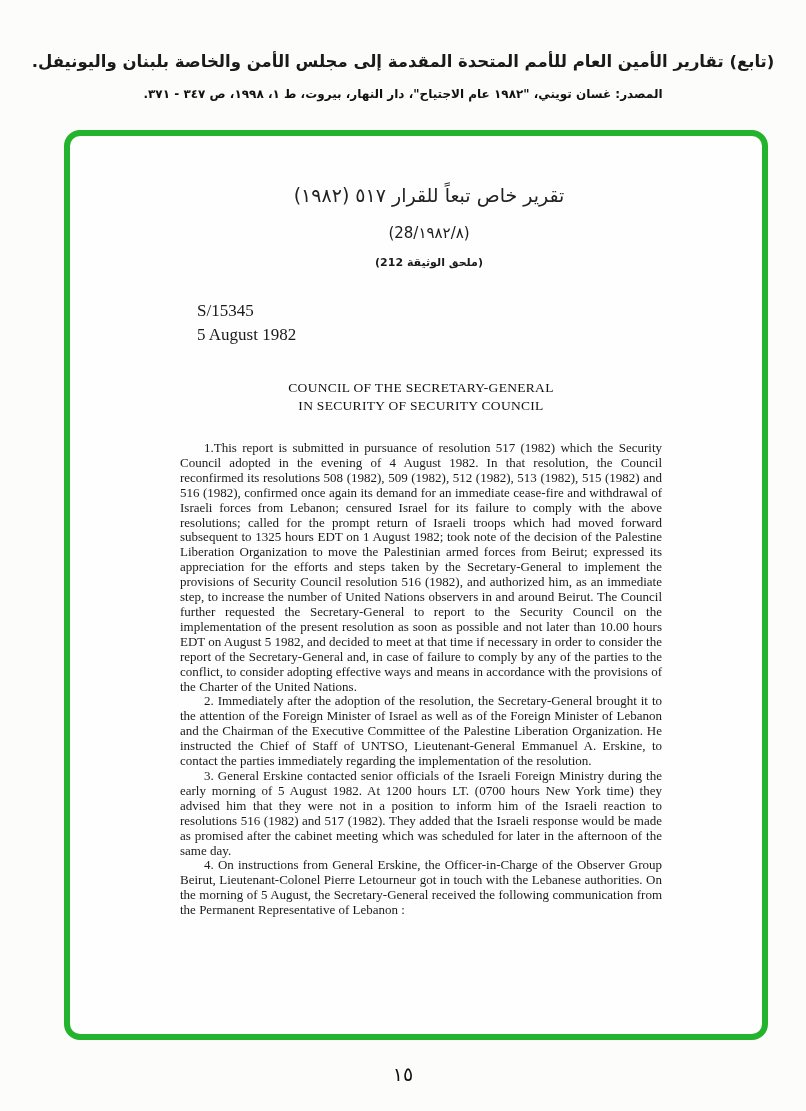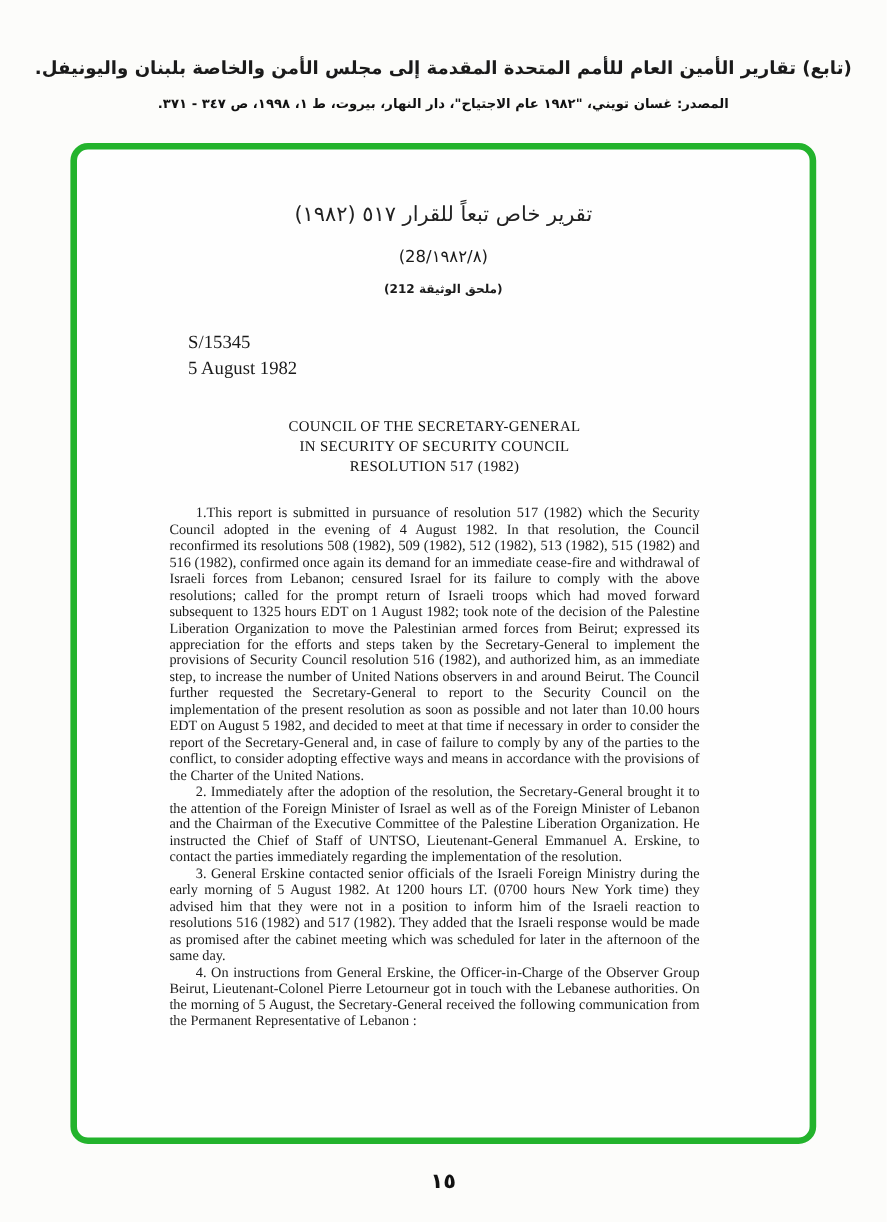--- a/index.html
+++ b/index.html
@@ -33,20 +33,21 @@
 
   
   .doc-frame {
     position: absolute;
     left: 64px; top: 130px;
     width: 666px; height: 898px;
     border: 6px solid #23b32c;
     border-radius: 16px;
     background: #fefefe;
     box-sizing: content-box;
+    padding-left: 26px;
   }
 
   .arabic-title-block {
     direction: rtl;
     text-align: center;
     margin-top: 48px;
     font-family: "DejaVu Sans", sans-serif;
   }
   .arabic-title-block .main-title {
     font-size: 19px;
@@ -93,21 +94,21 @@
     text-indent: 24px;
   }
 
   .page-number {
     position: absolute;
     left: 0; right: 0;
     bottom: 26px;
     text-align: center;
     font-family: "DejaVu Sans", sans-serif;
     font-size: 19px;
-    font-weight: bold;
+    font-weight: normal;
     color: #111;
   }
 </style>
 </head>
 <body>
 
 <div class="top-header">
   <div class="line1">(تابع) تقارير الأمين العام للأمم المتحدة المقدمة إلى مجلس الأمن والخاصة بلبنان واليونيفل.</div>
   <div class="line2">المصدر: غسان تويني، "١٩٨٢ عام الاجتياح"، دار النهار، بيروت، ط ١، ١٩٩٨، ص ٣٤٧ - ٣٧١.</div>
 </div>
@@ -122,21 +123,20 @@
 
   <div class="doc-meta">
     <div>S/15345</div>
     <div>5 August 1982</div>
   </div>
 
   <div class="doc-body-col">
     <div class="doc-title">
       <div>COUNCIL OF THE SECRETARY-GENERAL</div>
       <div>IN SECURITY OF SECURITY COUNCIL</div>
-      <div>RESOLUTION 517 (1982)</div>
     </div>
 
     <div class="doc-paragraphs">
       <p>1.This report is submitted in pursuance of resolution 517 (1982) which the Security Council adopted in the evening of 4 August 1982. In that resolution, the Council reconfirmed its resolutions 508 (1982), 509 (1982), 512 (1982), 513 (1982), 515 (1982) and 516 (1982), confirmed once again its demand for an immediate cease-fire and withdrawal of Israeli forces from Lebanon; censured Israel for its failure to comply with the above resolutions; called for the prompt return of Israeli troops which had moved forward subsequent to 1325 hours EDT on 1 August 1982; took note of the decision of the Palestine Liberation Organization to move the Palestinian armed forces from Beirut; expressed its appreciation for the efforts and steps taken by the Secretary-General to implement the provisions of Security Council resolution 516 (1982), and authorized him, as an immediate step, to increase the number of United Nations observers in and around Beirut. The Council further requested the Secretary-General to report to the Security Council on the implementation of the present resolution as soon as possible and not later than 10.00 hours EDT on August 5 1982, and decided to meet at that time if necessary in order to consider the report of the Secretary-General and, in case of failure to comply by any of the parties to the conflict, to consider adopting effective ways and means in accordance with the provisions of the Charter of the United Nations.</p>
       <p>2. Immediately after the adoption of the resolution, the Secretary-General brought it to the attention of the Foreign Minister of Israel as well as of the Foreign Minister of Lebanon and the Chairman of the Executive Committee of the Palestine Liberation Organization. He instructed the Chief of Staff of UNTSO, Lieutenant-General Emmanuel A. Erskine, to contact the parties immediately regarding the implementation of the resolution.</p>
       <p>3. General Erskine contacted senior officials of the Israeli Foreign Ministry during the early morning of 5 August 1982. At 1200 hours LT. (0700 hours New York time) they advised him that they were not in a position to inform him of the Israeli reaction to resolutions 516 (1982) and 517 (1982). They added that the Israeli response would be made as promised after the cabinet meeting which was scheduled for later in the afternoon of the same day.</p>
       <p>4. On instructions from General Erskine, the Officer-in-Charge of the Observer Group Beirut, Lieutenant-Colonel Pierre Letourneur got in touch with the Lebanese authorities. On the morning of 5 August, the Secretary-General received the following communication from the Permanent Representative of Lebanon :</p>
     </div>
   </div>
 

